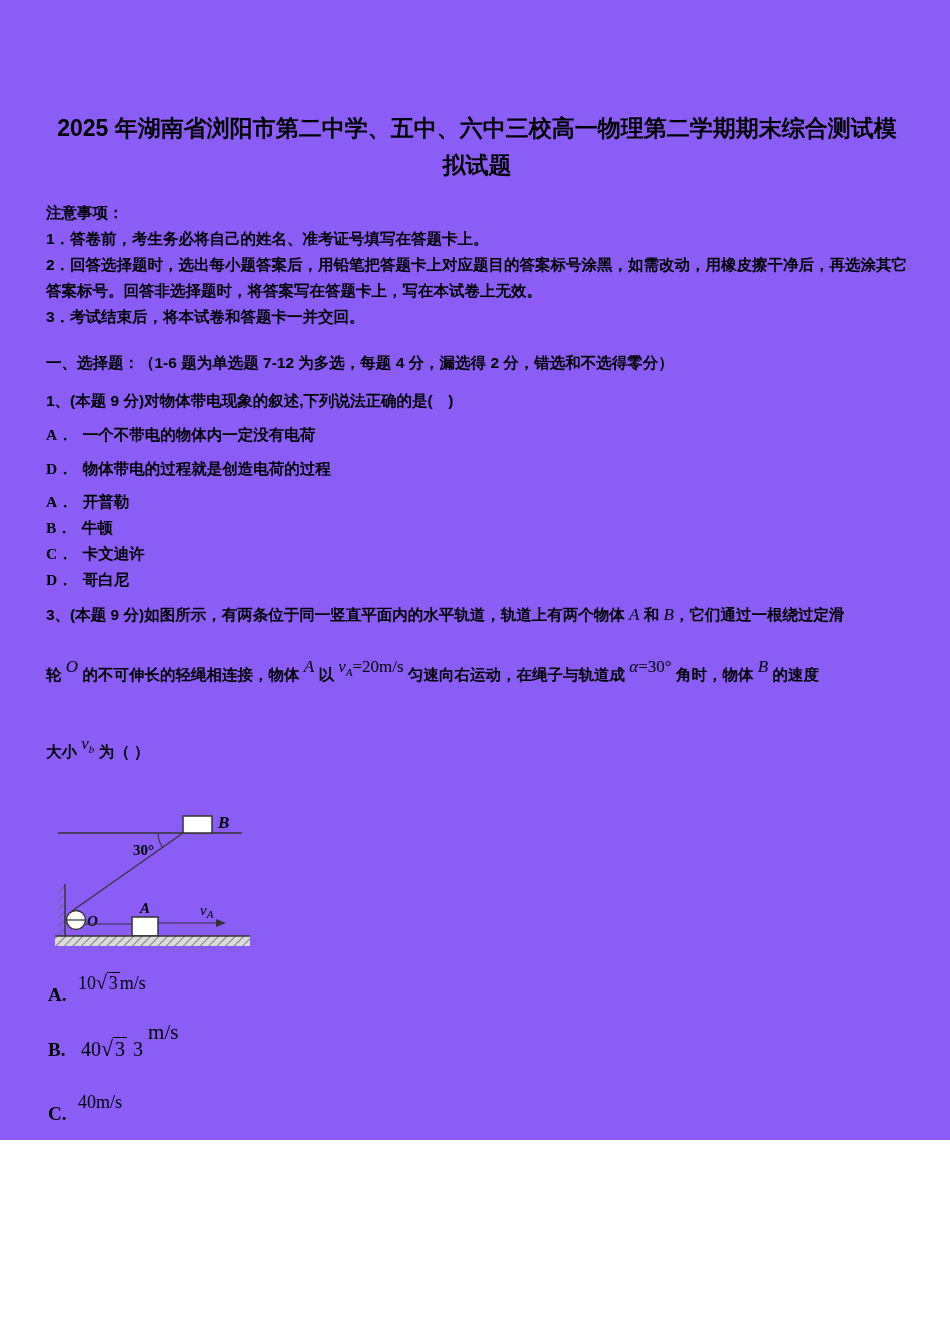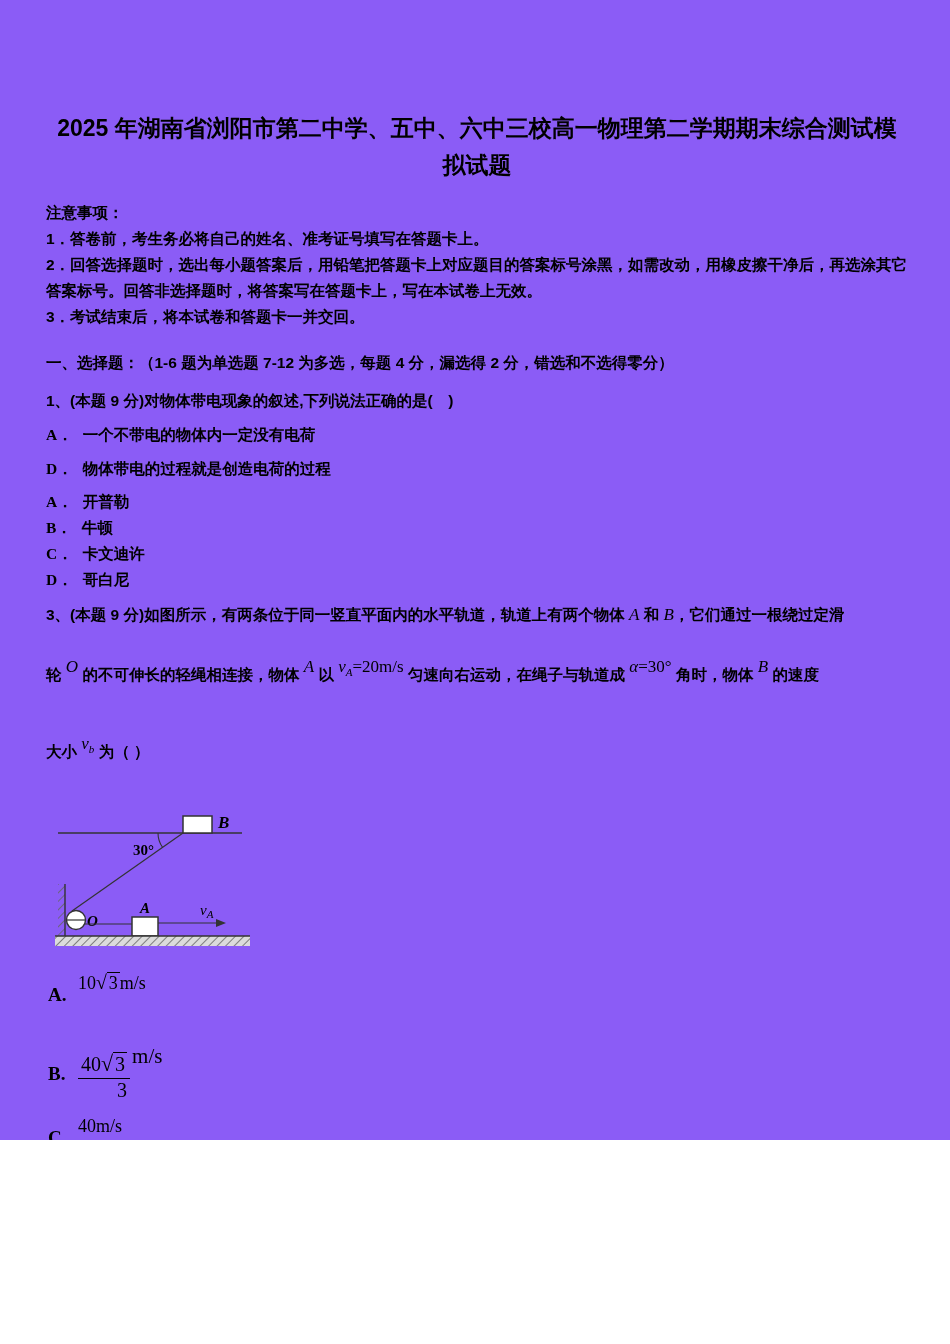--- a/index.html
+++ b/index.html
@@ -43,22 +43,22 @@
   .fml sub{font-size:11px;font-style:italic;}
   
   .figure-wrap{margin:36px 0 0 4px;width:210px;height:144px;}
   
   .mopt{display:flex;align-items:flex-end;margin-left:2px;
         font-family:"Liberation Serif","DejaVu Serif",serif;}
   .mopt .mlabel{font-size:19px;font-weight:bold;width:30px;}
   .mval{font-size:18px;position:relative;top:-12px;}
   .sqrt-sign{font-size:1.1em;}
   .radicand{border-top:1.6px solid #000;padding:0 2px;}
-  .frac{display:inline-flex;flex-direction:column;align-items:flex-end;
-        font-size:20px;line-height:1.1;position:relative;top:16px;}
+  .frac{display:inline-flex;flex-direction:row;align-items:center;
+        font-size:20px;line-height:1.1;position:relative;top:0;}
   .frac .bar{width:100%;border-bottom:1.6px solid #000;height:2px;}
   .frac .num,.frac .den{padding:0 3px;}
   .frac-unit{font-size:21px;position:relative;top:-16px;margin-left:2px;}
   .mt-a{margin-top:32px;}
   .mt-b{margin-top:30px;}
   .mt-c{margin-top:42px;}
   .mt-d{margin-top:36px;}
 </style>
 </head>
 <body>

